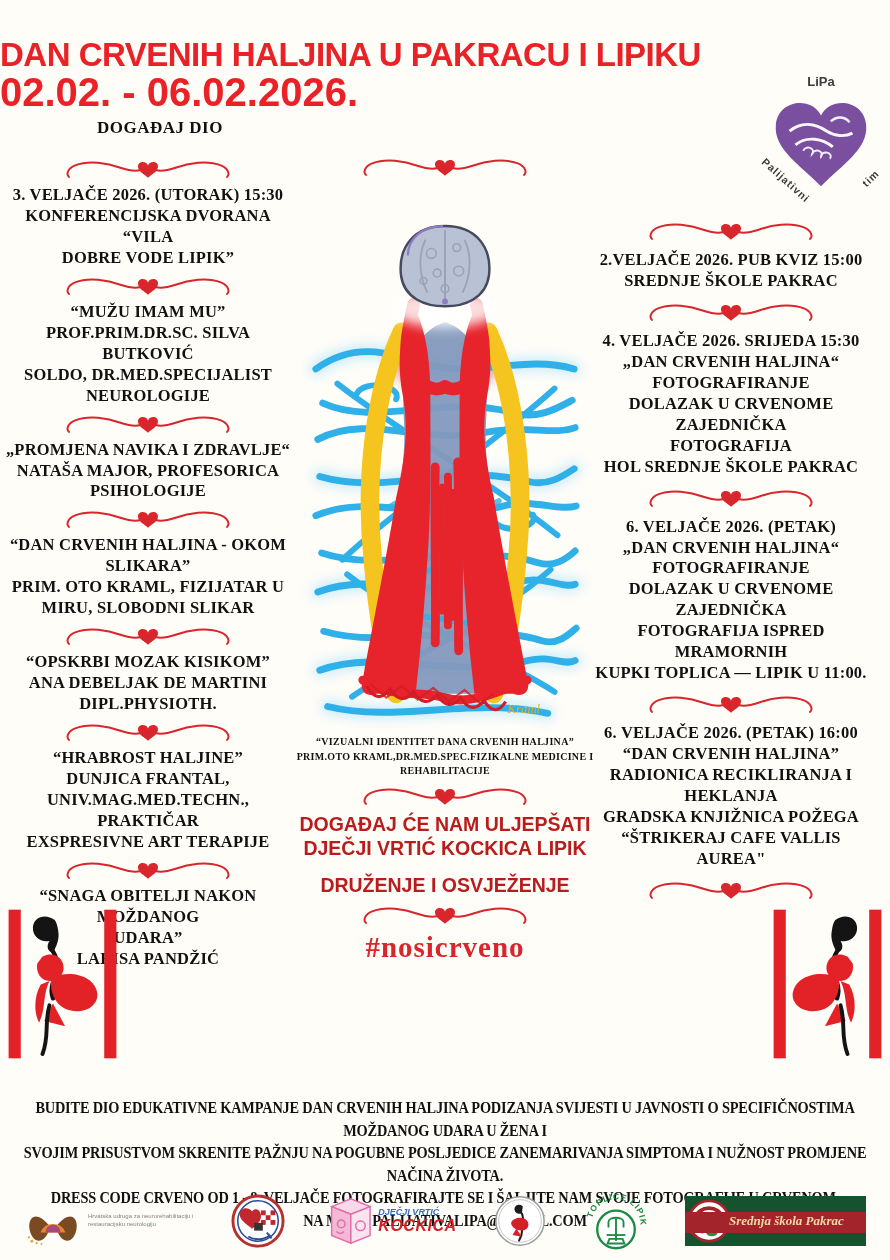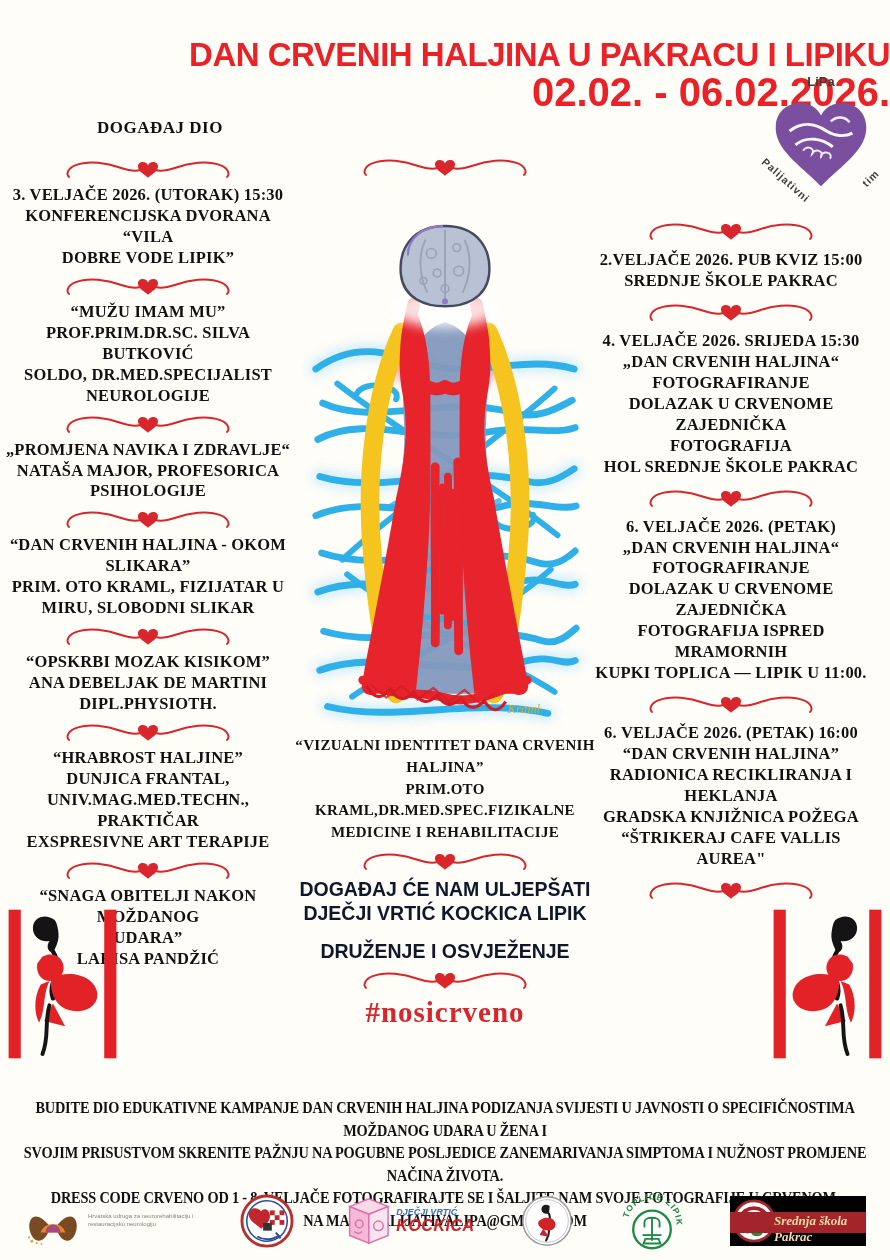--- a/index.html
+++ b/index.html
@@ -1,19 +1,19 @@
 <!DOCTYPE html>
 <html><head>
 <meta charset="utf-8">
 <style>
   html,body{margin:0;padding:0;background:#e8e8e8;}
   .poster{position:relative;width:890px;height:1260px;margin:0 auto;background:#fffdf8;overflow:hidden;
           font-family:"Liberation Serif",serif;color:#111;}
   
-  .title{position:absolute;top:38px;left:0;width:100%;text-align:right;
+  .title{position:absolute;top:38px;left:0;width:100%;text-align:left;
          font-family:"Liberation Sans",sans-serif;font-weight:800;color:#ea2127;line-height:1.02;}
   .title .l1{font-size:33px;letter-spacing:-0.5px;display:block;}
   .title .l2{font-size:40px;letter-spacing:0px;display:block;}
   .section-label{position:absolute;top:118px;left:97px;font-size:17px;font-weight:700;letter-spacing:.5px;}
   
   .lipa{position:absolute;top:74px;right:8px;width:122px;height:140px;}
   .lipa-top{position:absolute;top:0;left:0;width:100%;text-align:center;
             font-family:"Liberation Sans",sans-serif;font-weight:700;font-size:13px;color:#3d3d3d;}
   .lipa svg{position:absolute;top:14px;left:2px;}
   .lipa-left{position:absolute;left:-4px;bottom:28px;transform:rotate(42deg);
@@ -25,43 +25,43 @@
   .col-left{left:4px;top:152px;width:288px;}
   .col-right{left:590px;top:212px;width:282px;}
   .block{font-weight:700;font-size:16.5px;line-height:1.27;letter-spacing:.2px;
          white-space:pre-line;margin:5px 0;}
   .col-right .block{margin:8px 0;}
   .divider{display:block;width:190px;height:23px;margin:5px auto;}
   .col-right .divider{margin:7px auto;}
   
   .col-center{left:292px;top:150px;width:306px;}
   .dress{display:block;margin:4px auto 0 auto;width:300px;height:548px;}
-  .caption{font-weight:700;font-size:15px;line-height:1.45;letter-spacing:.3px;white-space:pre-line;margin-top:4px;}
-  .cblock{font-family:"Liberation Sans",sans-serif;font-weight:800;color:#0f172a;white-space:pre-line;}
+  .caption{font-weight:700;font-size:10px;line-height:1.45;letter-spacing:.3px;white-space:pre-line;margin-top:4px;}
+  .cblock{font-family:"Liberation Sans",sans-serif;font-weight:800;color:#b91c1c;white-space:pre-line;}
   .cb1{font-size:19.5px;line-height:1.25;margin-top:4px;}
   .cb2{font-size:16.5px;line-height:1.27;margin-top:12px;}
   .cb3{font-size:19.5px;line-height:1.2;margin-top:14px;}
   .hashtag{font-size:29px;font-weight:700;color:#d9252c;letter-spacing:1px;margin-top:2px;}
   
   .dancer-box{position:absolute;top:903px;width:113px;height:162px;}
   .dancer-box.left{left:6px;}
   .dancer-box.right{right:6px;transform:scaleX(-1);}
   .dancer-box svg{width:100%;height:100%;}
   
   .footer{position:absolute;top:1096px;left:0;width:100%;text-align:center;
           font-weight:700;font-size:14.5px;line-height:1.42;white-space:pre-line;
           transform:scale(0.99,1.1);transform-origin:top center;letter-spacing:-0.2px;}
   
   .partners{position:absolute;top:1186px;left:0;width:100%;height:70px;display:flex;
             align-items:center;justify-content:space-between;padding:0 24px;box-sizing:border-box;}
   .partner{display:flex;align-items:center;gap:6px;}
   .p-huned-text{font-family:"Liberation Sans",sans-serif;font-size:6px;color:#8a7f76;line-height:1.3;white-space:pre-line;text-align:left;}
   .vrtic-t1{font-family:"Liberation Sans",sans-serif;font-style:italic;font-weight:700;font-size:9px;color:#3a6bbf;}
   .vrtic-t2{font-family:"Liberation Sans",sans-serif;font-style:italic;font-weight:800;font-size:16px;color:#d42027;letter-spacing:.5px;}
-  .skola{width:136px;height:50px;background:#000000;position:relative;}
+  .skola{width:181px;height:50px;background:#14532d;position:relative;}
   .skola-band{position:absolute;top:16px;left:0;width:100%;height:21px;background:#a3242b;}
   .skola-name{position:absolute;top:17px;left:44px;font-weight:700;font-style:italic;font-size:13px;color:#f2dba6;}
   .skola svg{position:absolute;left:2px;top:3px;}
 </style>
 </head>
 <body>
 
 <svg width="0" height="0" style="position:absolute" aria-hidden="true">
   <defs>
     <symbol id="swirl" viewBox="0 0 220 30">

